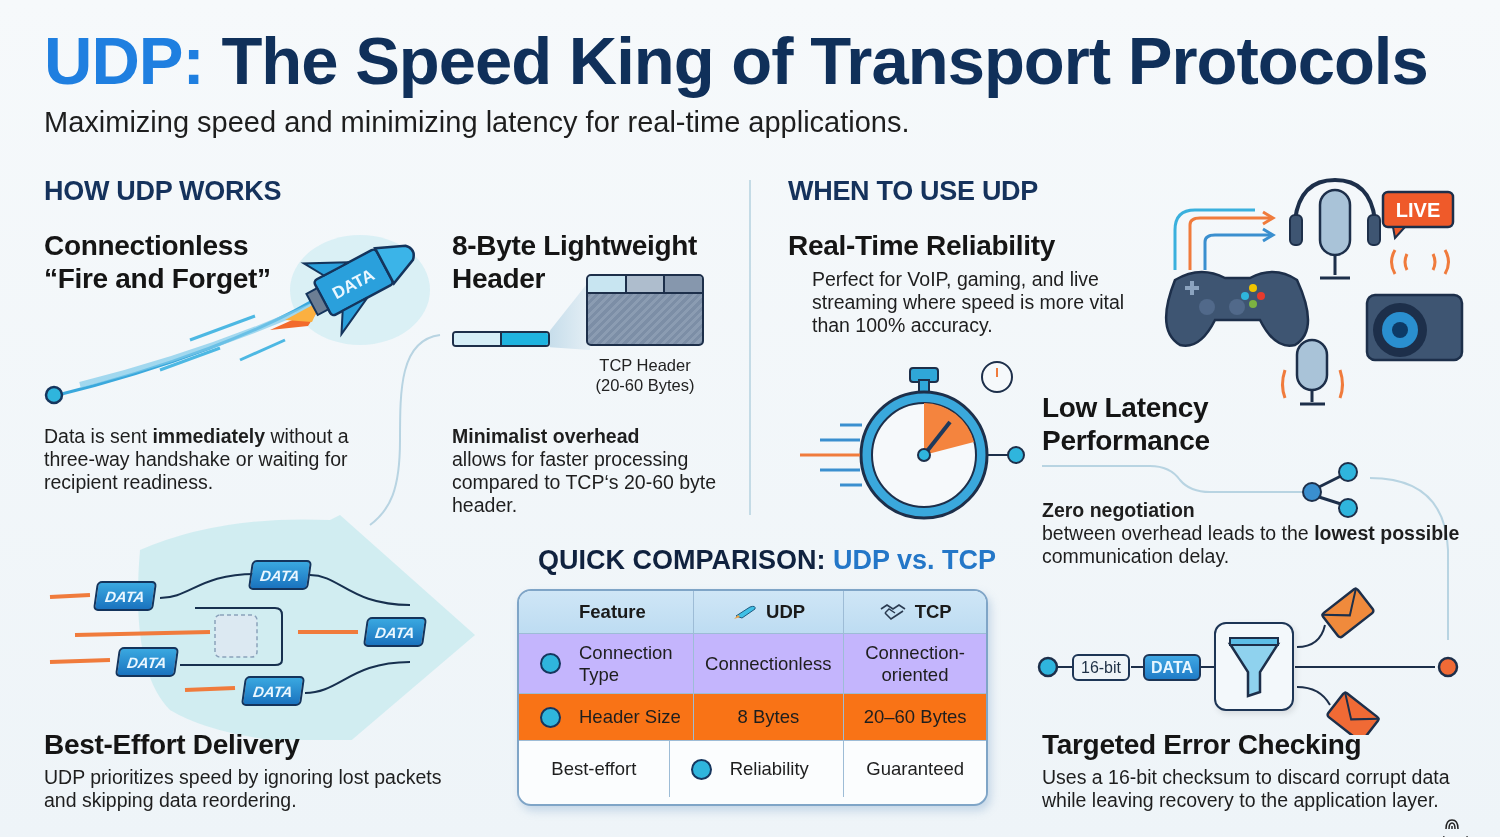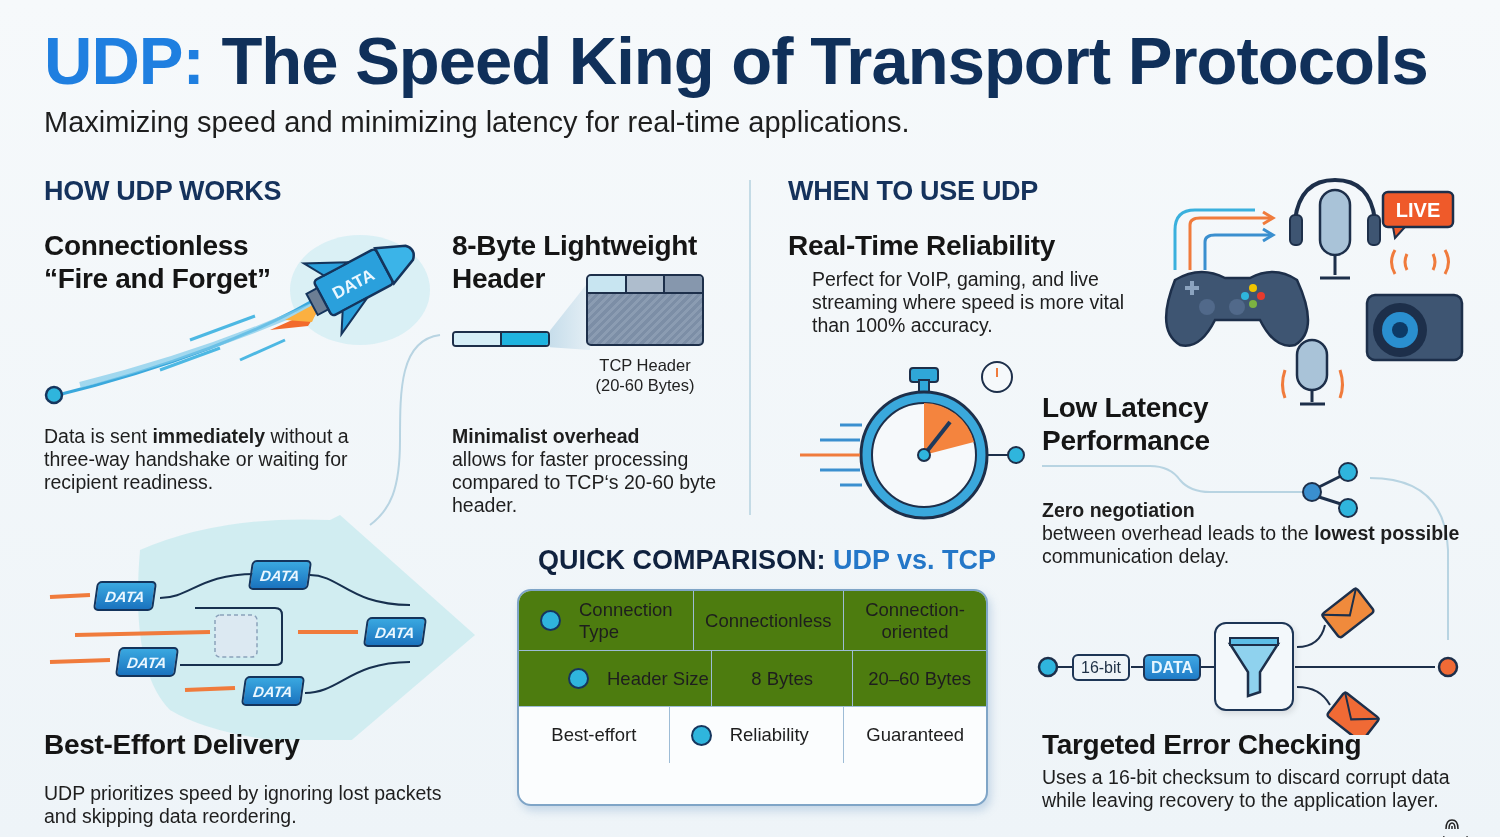--- a/index.html
+++ b/index.html
@@ -65,22 +65,22 @@
   .cmp-title { left: 538px; top: 545px; font-size: 27px; font-weight: 700; color: #10223f; white-space: nowrap; }
   .cmp-title .accent { color: #2477c8; }
   .table {
     left: 517px; top: 589px; width: 471px; height: 217px;
     border: 2px solid #7fa5c7; border-radius: 14px; overflow: hidden;
     background: #fbfdfe; box-shadow: 3px 5px 8px rgba(120,160,200,0.35);
   }
   .tr { display: flex; border-bottom: 1.5px solid #9dbcd6; }
   .tr:last-child { border-bottom: none; }
   .tr.head { height: 43px; background: linear-gradient(180deg, #cfe6f6, #bddcf2); }
-  .tr.r1 { height: 60px; background: #4d7c0f; }
-  .tr.r2 { height: 56px; background: #4d7c0f; padding-left: 28px; }
+  .tr.r1 { height: 60px; background: #c4b5fd; }
+  .tr.r2 { height: 47px; background: #f97316; }
   .tr.r3 { height: 56px; background: #fbfdfe; }
   .td { display: flex; align-items: center; justify-content: center; text-align: center;
         font-size: 18.5px; line-height: 22px; color: #1e1e1e; border-right: 1.5px solid #9dbcd6; }
   .td:last-child { border-right: none; }
   .c1 { width: 176px; justify-content: flex-start; padding-left: 21px; text-align: left; }
   .c2 { width: 152px; }
   .c3 { width: 143px; }
   .head .td { font-weight: 700; color: #1a1a1a; }
   .head .c1 { padding-left: 60px; }
   .dot { width: 21px; height: 21px; border-radius: 50%; background: #2fb5dd; border: 2.5px solid #16365e; flex: none; margin-right: 18px; }
@@ -191,21 +191,21 @@
   <path d="M145 180 L 195 178" stroke="#f07b3c" stroke-width="4"></path>
   <path d="M258 122 L 318 122" stroke="#f07b3c" stroke-width="4"></path>
 </svg>
 <div class="data-chip" style="left:95px;top:581px;">DATA</div>
 <div class="data-chip" style="left:250px;top:560px;">DATA</div>
 <div class="data-chip" style="left:117px;top:647px;">DATA</div>
 <div class="data-chip" style="left:365px;top:617px;">DATA</div>
 <div class="data-chip" style="left:243px;top:676px;">DATA</div>
 
 <div class="abs card-title" style="left:44px;top:728px;">Best-Effort Delivery</div>
-<div class="abs body-text" style="left:44px;top:782px;width:420px;">UDP prioritizes speed by ignoring lost packets and skipping data reordering.</div>
+<div class="abs body-text" style="left:44px;top:766px;width:420px;">UDP prioritizes speed by ignoring lost packets and skipping data reordering.</div>
 
 <div class="abs section-head" style="left:788px;top:176px;">WHEN TO USE UDP</div>
 <div class="abs card-title" style="left:788px;top:229px;white-space:nowrap;">Real-Time Reliability</div>
 <div class="abs body-text" style="left:788px;top:268px;width:340px;margin-left:24px;">Perfect for VoIP, gaming, and live streaming where speed is more vital than 100% accuracy.</div>
 
 <svg class="abs" style="left:1145px;top:170px;" width="355" height="260">
   <path d="M30 100 L30 60 Q30 40 50 40 L110 40" stroke="#3ab0dd" stroke-width="3" fill="none"></path>
   <path d="M45 100 L45 55 Q45 48 55 48 L125 48" stroke="#f07b3c" stroke-width="3" fill="none"></path>
   <path d="M118 42 L128 48 L118 54" stroke="#f07b3c" stroke-width="3" fill="none"></path>
   <path d="M60 100 L60 72 Q60 65 70 65 L125 65" stroke="#3a8fcf" stroke-width="3" fill="none"></path>
@@ -298,20 +298,41 @@
   </svg>
 </div>
 
 <div class="abs card-title" style="left:1042px;top:728px;white-space:nowrap;">Targeted Error Checking</div>
 <div class="abs body-text" style="left:1042px;top:766px;width:430px;">Uses a 16-bit checksum to discard corrupt data while leaving recovery to the application layer.</div>
 
 <div class="abs cmp-title">
   <span>QUICK COMPARISON: </span><span class="accent">UDP vs. TCP</span>
 </div>
 <div class="abs table">
+  <div class="tr head">
+    <div class="td c1">Feature</div>
+    <div class="td c2">
+      <span class="hicon">
+        <svg width="26" height="16" viewBox="0 0 26 16">
+            <path d="M4 12 L18 3 Q24 1 23 5 L10 14 Z" fill="#3fc0e6" stroke="#1d5a80" stroke-width="1"></path>
+            <path d="M2 15 L6 11 L8 13 Z" fill="#f0a040"></path>
+          </svg>
+      </span>
+      <span>UDP</span>
+    </div>
+    <div class="td c3">
+      <span class="hicon">
+        <svg width="28" height="18" viewBox="0 0 28 18">
+            <path d="M2 6 L8 2 L14 6 L20 2 L26 6 M6 10 L12 16 L18 12 L24 8" stroke="#2a3a50" stroke-width="1.6" fill="none"></path>
+            <path d="M6 10 L10 6 L16 10" stroke="#2a3a50" stroke-width="1.4" fill="none"></path>
+          </svg>
+      </span>
+      <span>TCP</span>
+    </div>
+  </div>
   <div class="tr r1">
     <div class="td c1">
         <span class="dot"></span>
         <span style="width:100px;">Connection Type</span>
       </div>
     <div class="td c2">Connectionless</div>
     <div class="td c3" style="padding:0 18px;">Connection-oriented</div>
   </div>
   <div class="tr r2">
     <div class="td c1">

